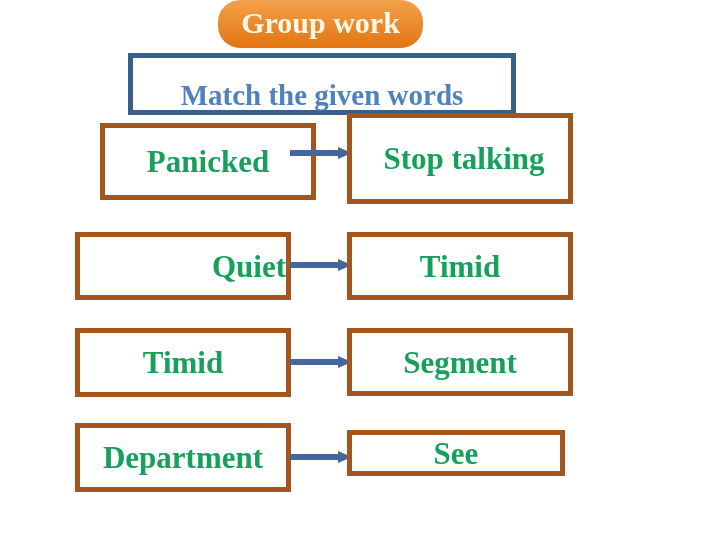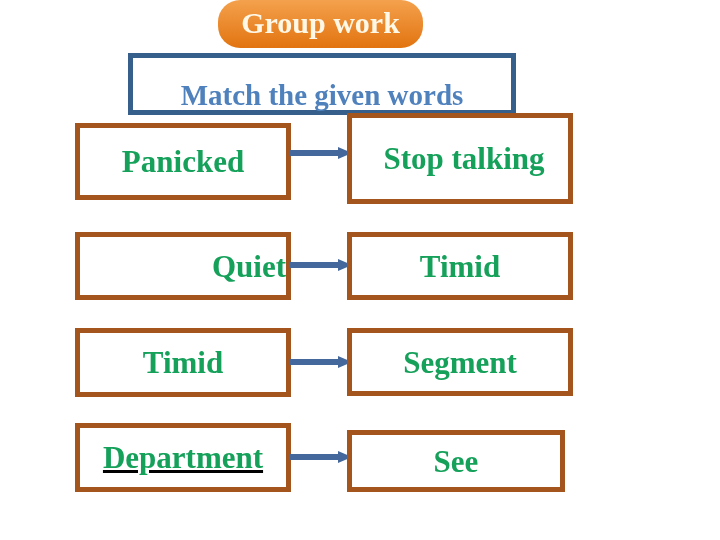--- a/index.html
+++ b/index.html
@@ -64,30 +64,30 @@
   }
   .word-box .word-text {
     color: #16a15b;
     font-size: 31px;
     font-weight: bold;
     line-height: 1;
     white-space: nowrap;
   }
   
   .lbox { left: 75px; width: 216px; }
-  .lbox.r1 { top: 123px; height: 77px; }
+  .lbox.r1 { top: 123px; height: 77px; margin-left: 25px; }
   .lbox.r2 { top: 232px; height: 68px; justify-content: flex-end; }
   .lbox.r3 { top: 328px; height: 69px; }
-  .lbox.r4 { top: 423px; height: 69px; text-decoration: underline; }
+  .lbox.r4 { top: 423px; height: 69px; }
   
   .rbox { left: 347px; width: 226px; }
   .rbox.r1 { top: 113px; height: 91px; padding-left: 8px; }
   .rbox.r2 { top: 232px; height: 68px; }
   .rbox.r3 { top: 328px; height: 68px; text-align: center; }
-  .rbox.r4 { top: 430px; height: 62px; width: 218px; }
+  .rbox.r4 { top: 430px; height: 46px; width: 218px; }
   
   .arrow {
     position: absolute;
     left: 288px;
     width: 64px;
     height: 14px;
   }
   .arrow.r1 { top: 146px; }
   .arrow.r2 { top: 258px; }
   .arrow.r3 { top: 355px; }

